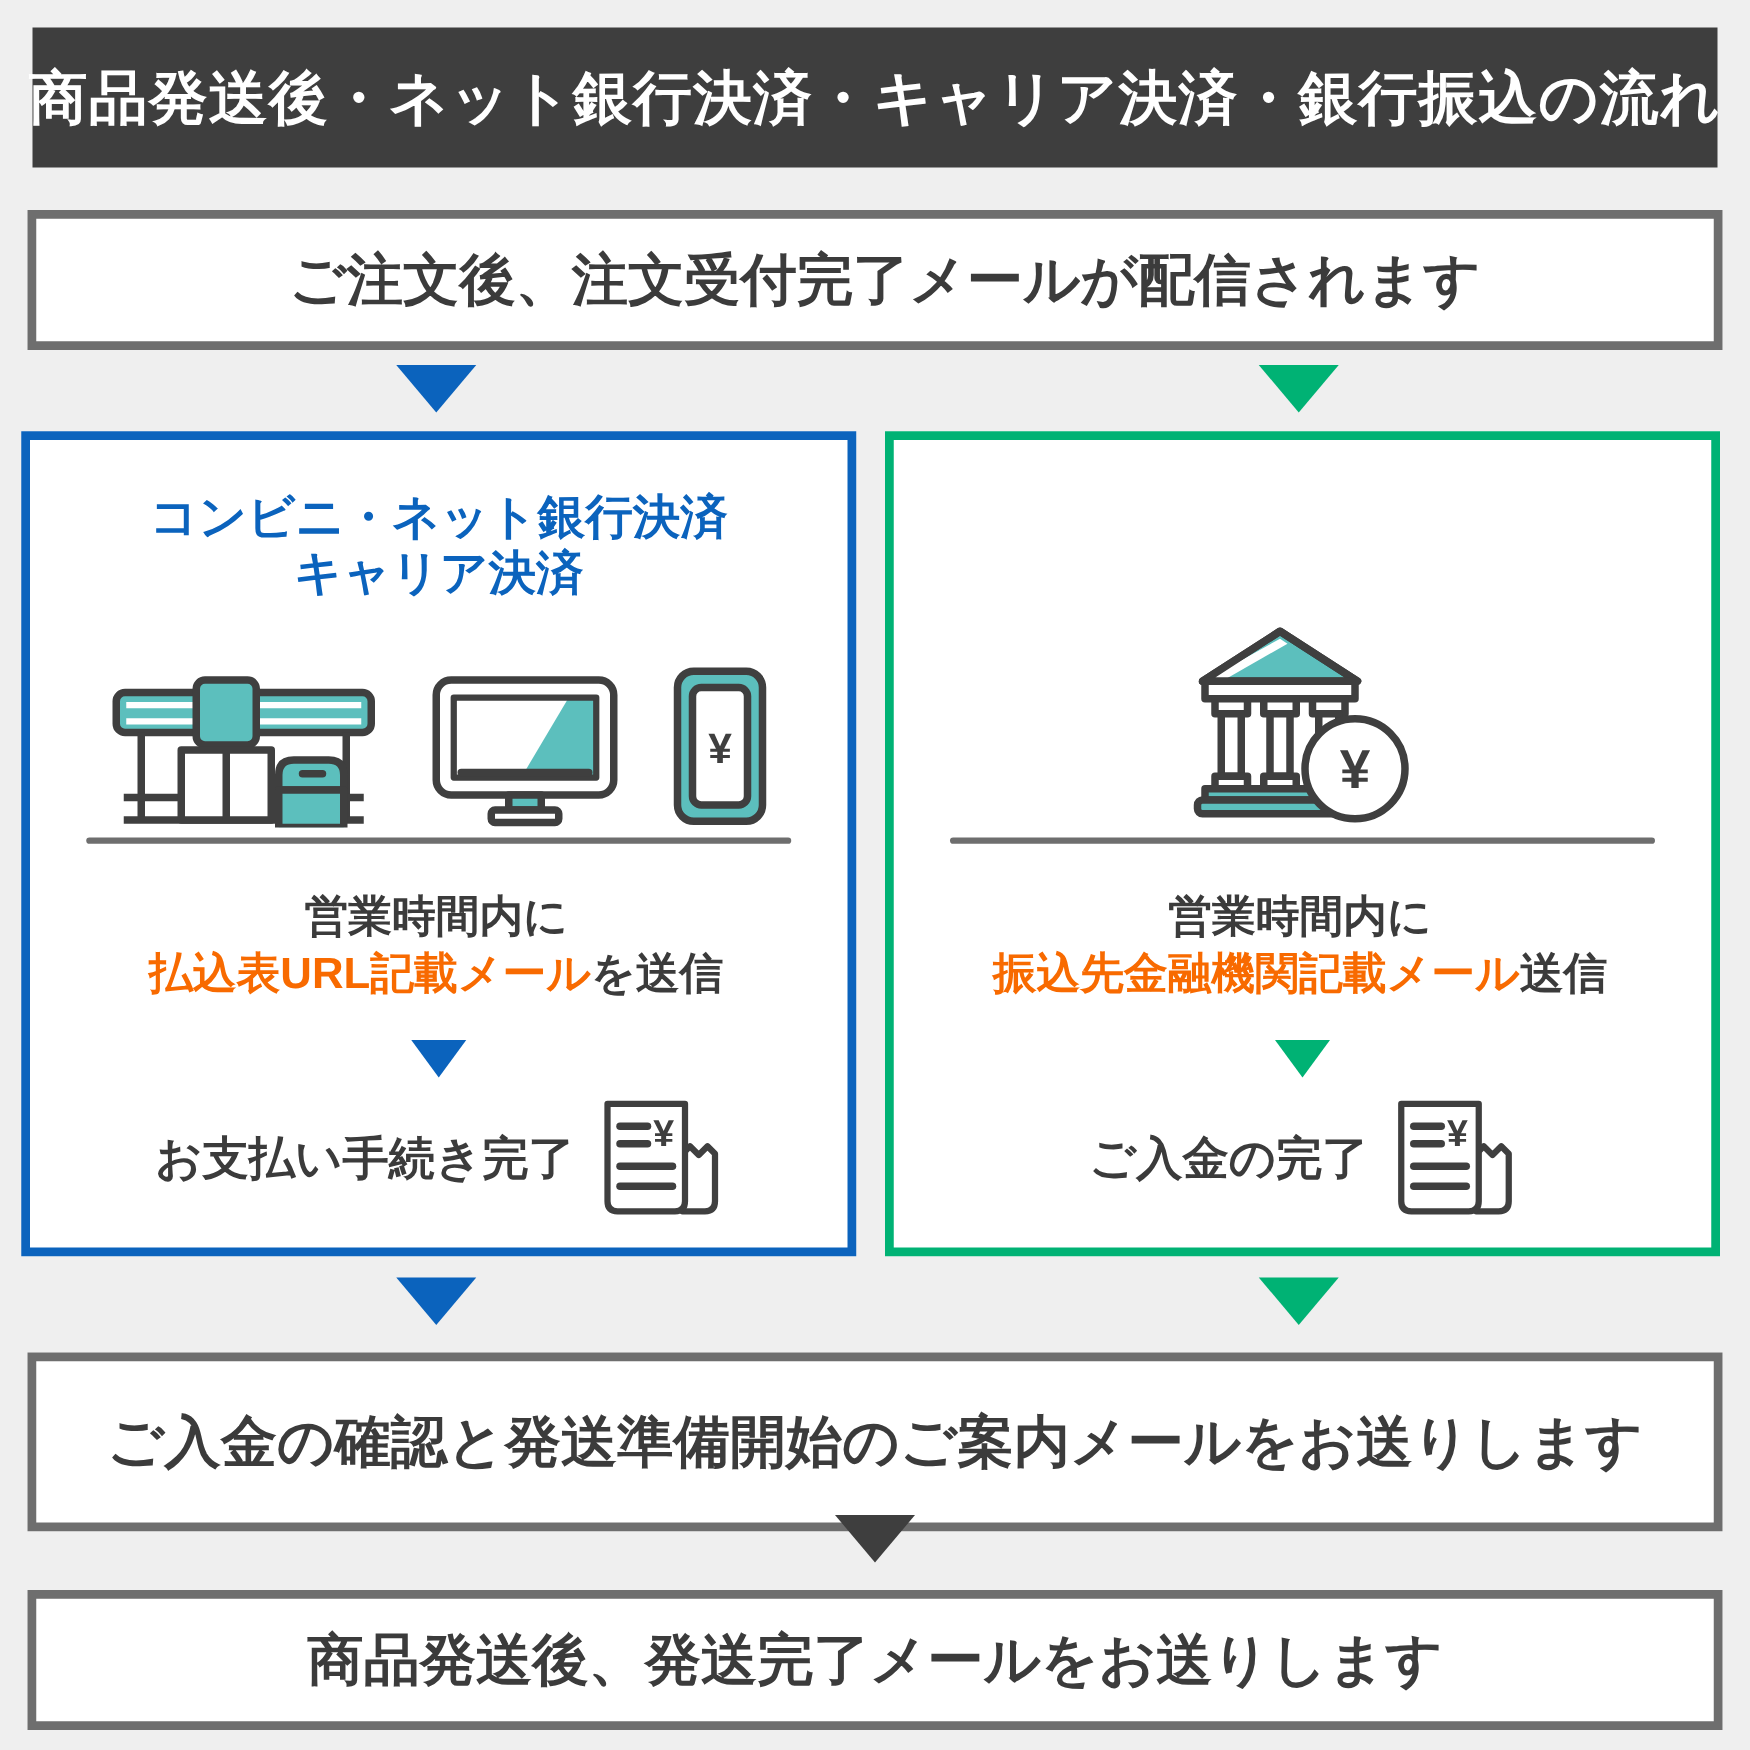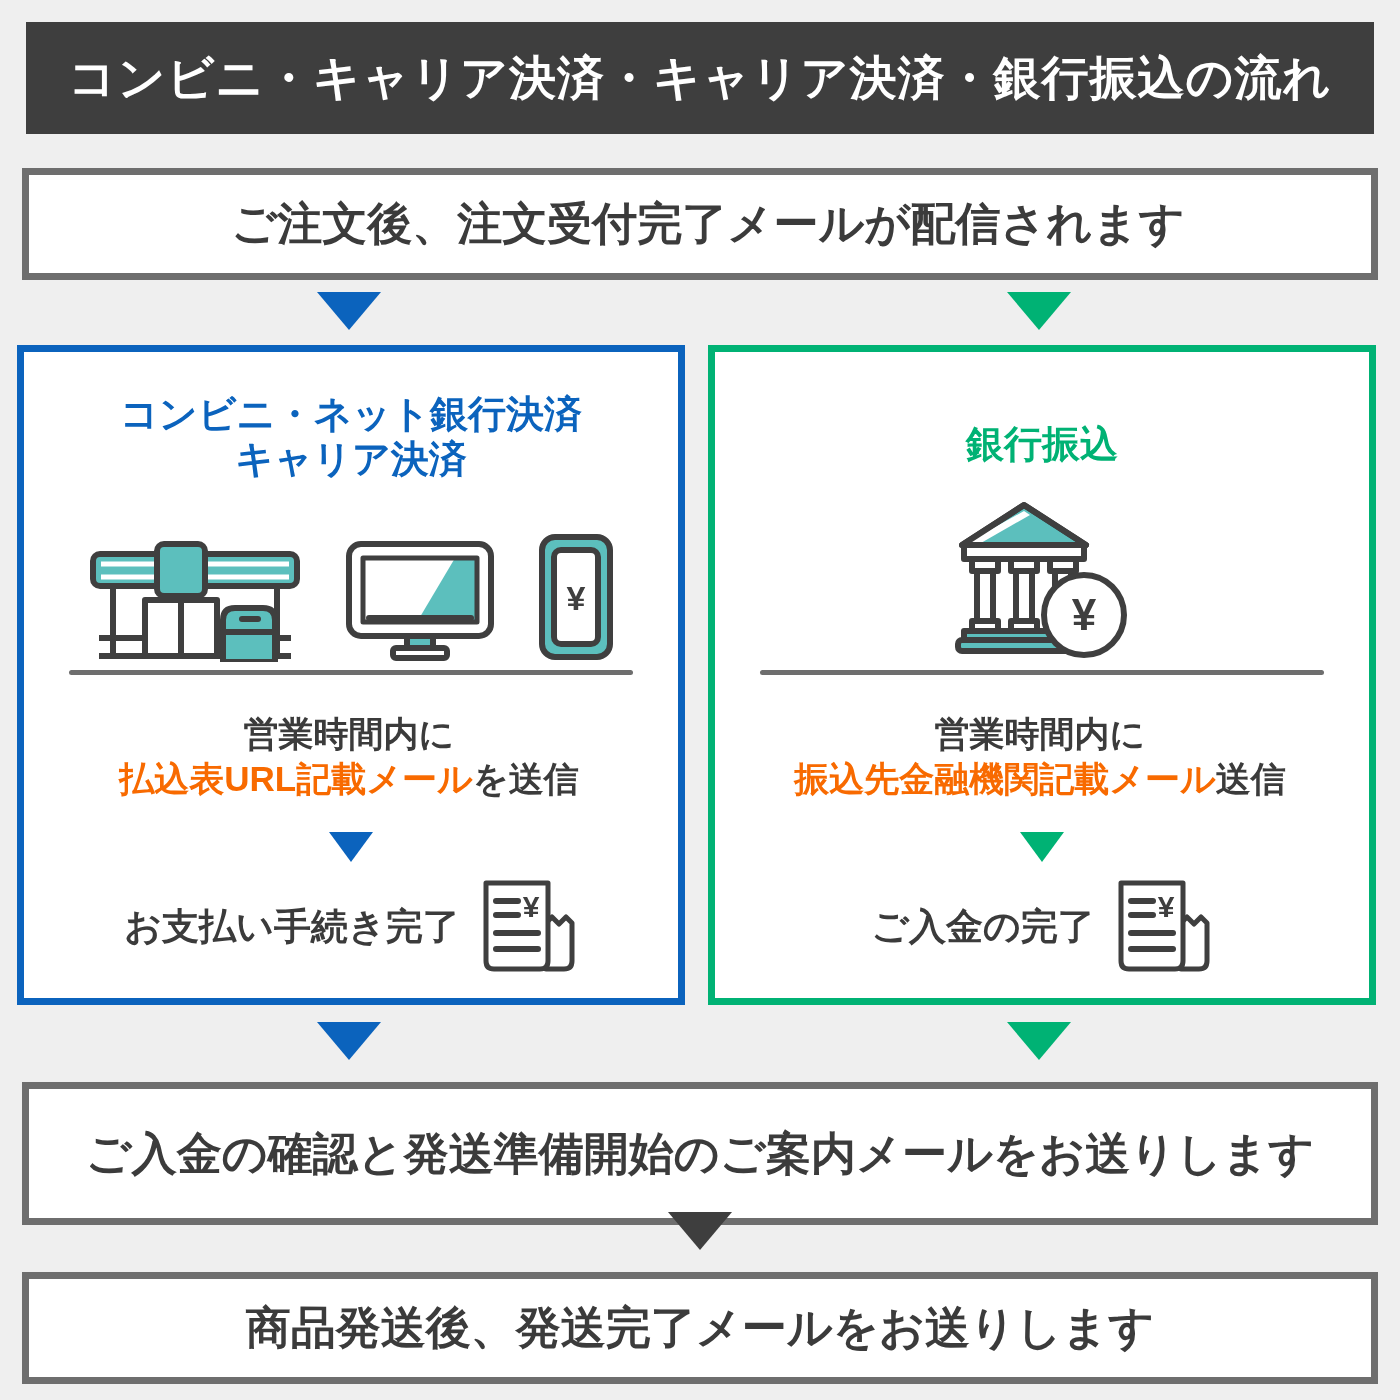--- a/index.html
+++ b/index.html
@@ -105,21 +105,21 @@
   }
 
   svg{display:block;}
 </style>
 </head>
 <body>
 
 <div class="page">
 
   <div class="header-bar">
-    <span class="title">コンビニ・キャリア決済・キャリア決済・銀行振込の流れ</span>
+    <span class="title">商品発送後・ネット銀行決済・キャリア決済・銀行振込の流れ</span>
   </div>
 
   <div class="gray-box" id="box-order">
     <span class="gtext">ご注文後、注文受付完了メールが配信されます</span>
   </div>
 
   <div class="arrow blue" id="arrow-to-left-panel"></div>
   <div class="arrow green" id="arrow-to-right-panel"></div>
 
   <div class="panel" id="panel-conveni">
@@ -205,23 +205,20 @@
             <line x1="22" y1="72" x2="64" y2="72" stroke-width="6"></line>
           </g>
           <text x="57" y="40" text-anchor="middle" font-family="'Liberation Sans',sans-serif" font-size="30" font-weight="bold" fill="#3f3f3f">¥</text>
         </svg>
       </span>
     </div>
   </div>
 
   <div class="panel" id="panel-bank">
 
-    <div class="panel-heading">
-      <div>銀行振込</div>
-    </div>
 
     <div class="icon-row">
       <span>
         <svg width="180" height="165" viewBox="0 0 180 165">
           <g fill="none" stroke="#3f3f3f" stroke-width="6" stroke-linejoin="round">
 
             <path d="M10 48 L72 8 L134 48 z" fill="#5cbfbd"></path>
             <path d="M16 45 L72 14 L78 18 L22 50 z" fill="#ffffff" stroke="none"></path>
             <path d="M10 48 L72 8 L134 48 z" fill="none"></path>
 

